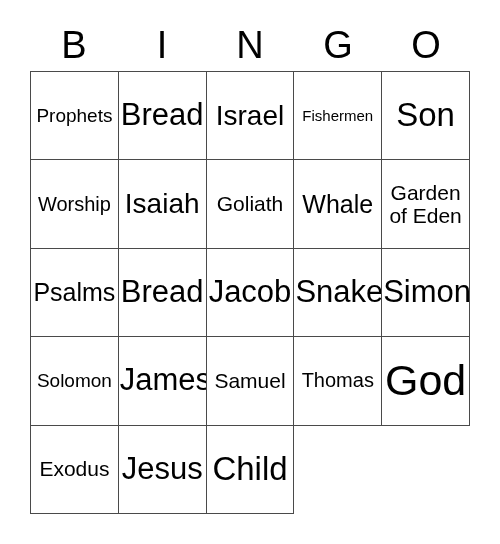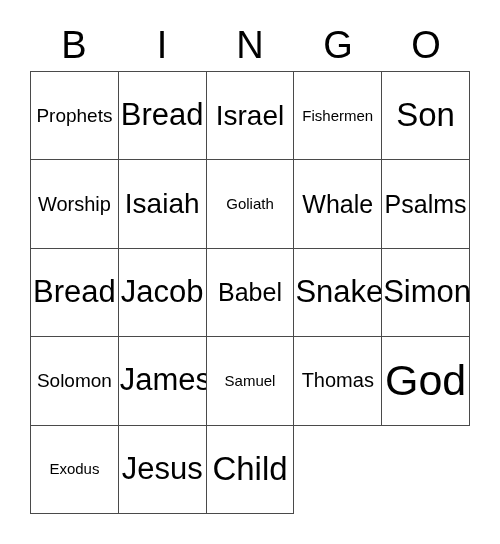--- a/index.html
+++ b/index.html
@@ -74,21 +74,21 @@
     line-height: 1.06;
     padding: 0 1px;
     box-sizing: border-box;
     word-break: normal;
     white-space: normal;
   }
   
   .fs-xs   { font-size: 15px; }
   .fs-sm   { font-size: 19px; }
   .fs-smp  { font-size: 20px; }
-  .fs-md   { font-size: 15px; }
+  .fs-md   { font-size: 21px; }
   .fs-lg   { font-size: 25px; }
   .fs-xl   { font-size: 28px; }
   .fs-xxl  { font-size: 31px; }
   .fs-3xl  { font-size: 33px; }
   .fs-4xl  { font-size: 43px; }
   .multiline { line-height: 1.12; }
 </style>
 </head>
 <body>
 
@@ -124,30 +124,30 @@
       <div class="cell">
         <span class="cell-text fs-xl">Isaiah</span>
       </div>
       <div class="cell">
         <span class="cell-text fs-md">Goliath</span>
       </div>
       <div class="cell">
         <span class="cell-text fs-lg">Whale</span>
       </div>
       <div class="cell">
+        <span class="cell-text fs-md multiline">Garden of Eden</span>
+      </div>
+      <div class="cell">
         <span class="cell-text fs-lg">Psalms</span>
       </div>
       <div class="cell">
         <span class="cell-text fs-xxl">Bread</span>
       </div>
       <div class="cell">
         <span class="cell-text fs-xxl">Jacob</span>
-      </div>
-      <div class="cell">
-        <span class="cell-text fs-lg">Babel</span>
       </div>
       <div class="cell">
         <span class="cell-text fs-xxl">Snake</span>
       </div>
       <div class="cell">
         <span class="cell-text fs-xxl">Simon</span>
       </div>
       <div class="cell">
         <span class="cell-text fs-sm">Solomon</span>
       </div>

